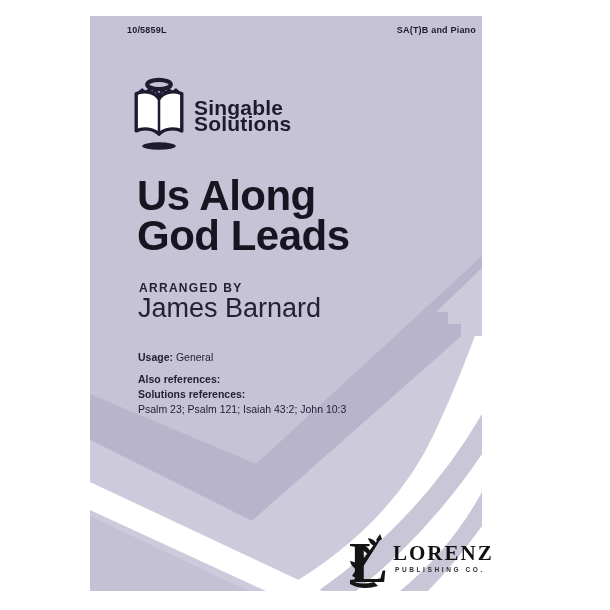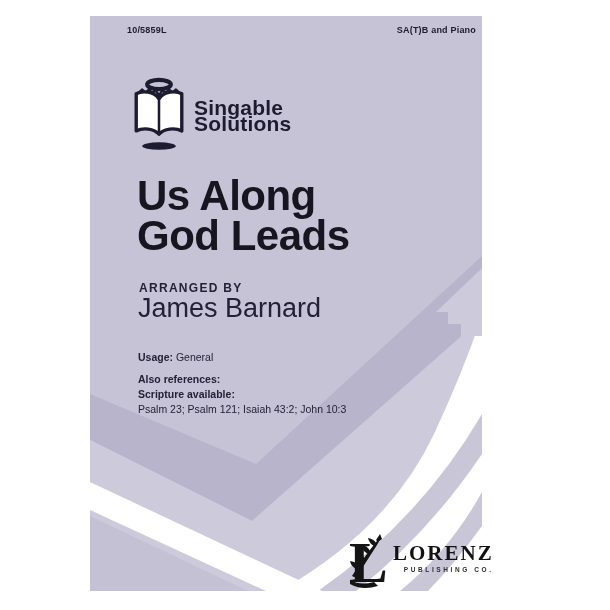--- a/index.html
+++ b/index.html
@@ -36,21 +36,21 @@
              line-height:14px; width:300px; }
   .details .lbl { font-weight:bold; }
   .details .row-usage      { margin-bottom:8px; }
   .details .row-alsolabel  { margin-bottom:1px; }
   .details .row-alsovalue  { margin-bottom:4px; }
   .details .row-scriplabel { margin-bottom:1px; }
 
   
   .publisher { position:absolute; left:346px; top:528px; display:flex; align-items:flex-start; }
   .publisher .monogram { width:42px; height:62px; margin-top:2px; }
-  .publisher .ptext { margin-left:5px; padding-top:15px;text-align:right; }
+  .publisher .ptext { margin-left:5px; padding-top:15px; }
   .publisher .pname { font-family:"Liberation Serif", serif; font-size:21px; line-height:21px;
                       font-weight:bold; color:#121212; letter-spacing:2px; }
   .publisher .psub  { font-size:6.5px; font-weight:bold; letter-spacing:2.6px;
                       color:#2e2e2e; margin-top:2px; padding-left:2px; }
 </style>
 </head>
 <body>
 
 <div class="page">
 
@@ -103,21 +103,21 @@
 
       <div class="arranged-label">ARRANGED BY</div>
       <div class="arranger-name">James Barnard</div>
 
       <div class="details">
         <div class="row-usage">
           <span class="lbl">Usage:</span>
           <span>General</span>
         </div>
         <div class="row-alsolabel lbl">Also references:</div>
-        <div class="row-scriplabel lbl">Scripture available:</div>
+        <div class="row-scriplabel lbl">Solutions references:</div>
         <div>Psalm 23; Psalm 121; Isaiah 43:2; John 10:3</div>
       </div>
 
     </div>
   </div>
 
   <div class="publisher">
     <svg class="monogram" viewBox="0 0 42 62">
       <text x="3" y="52" font-family="Liberation Serif, serif" font-size="58" font-weight="bold" fill="#141414">L</text>
       <path d="M6,46 Q16,30 30,12 Q32,10 34,9 Q33,12 31,15 Q20,32 10,48 Z" fill="#141414"></path>

